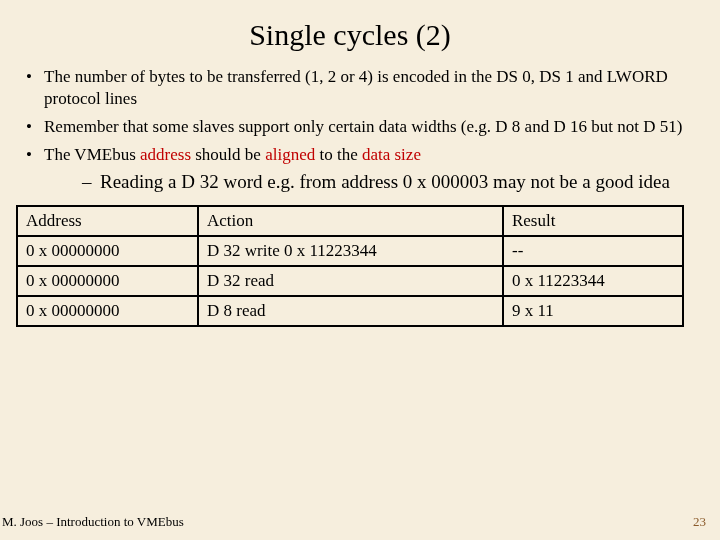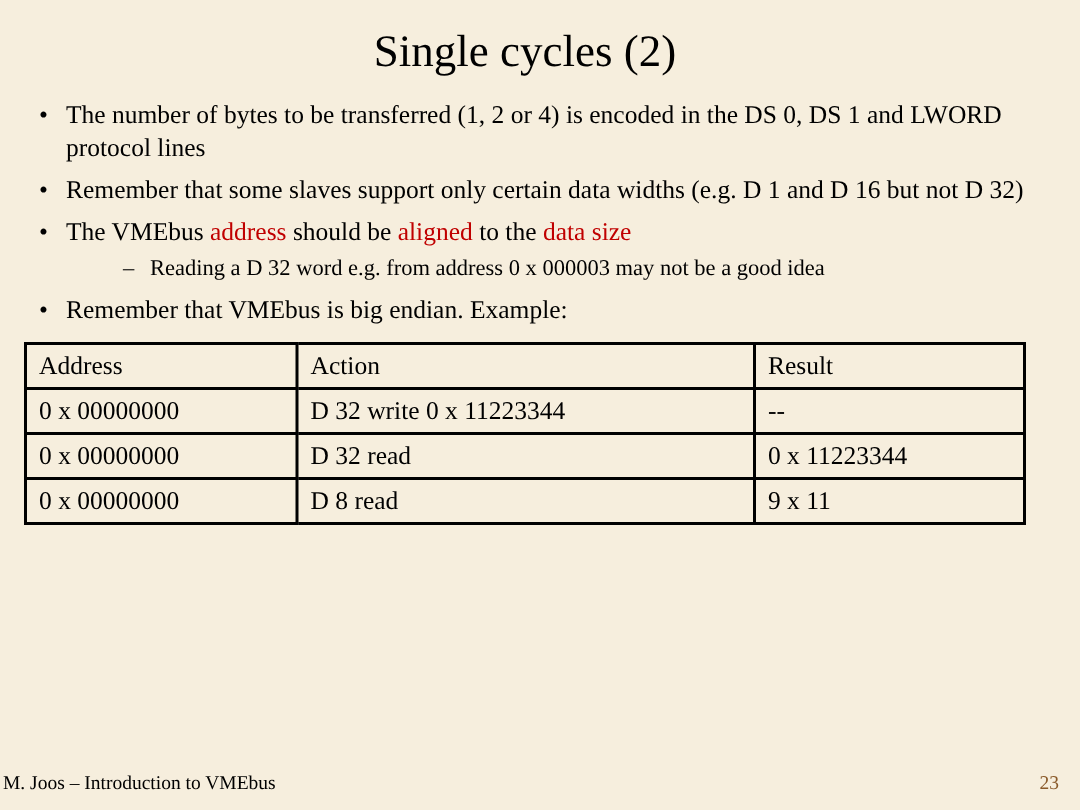--- a/index.html
+++ b/index.html
@@ -32,21 +32,21 @@
     margin-bottom: 6px;
   }
   ul.bullets > li::before {
     content: "•";
     position: absolute;
     left: 10px;
     top: 0;
   }
   ul.subbullets {
     list-style: none;
-    font-size: 15px;
+    font-size: 19px;
     margin-top: 4px;
     margin-bottom: 4px;
   }
   ul.subbullets > li {
     position: relative;
     padding-left: 56px;
   }
   ul.subbullets > li::before {
     content: "–";
     position: absolute;
@@ -80,28 +80,27 @@
   }
 </style>
 </head>
 <body>
 
 <div class="slide">
   <h1 class="title">Single cycles (2)</h1>
 
   <ul class="bullets">
     <li>The number of bytes to be transferred (1, 2 or 4) is encoded in the DS 0, DS 1 and LWORD protocol lines</li>
-    <li>Remember that some slaves support only certain data widths (e.g. D 1 and D 16 but not D 32)</li>
+    <li>Remember that some slaves support only certain data widths (e.g. D 8 and D 16 but not D 51)</li>
     <li>
       <span>The VMEbus </span><span class="red">address</span><span> should be </span><span class="red">aligned</span><span> to the </span><span class="red">data size</span>
       <ul class="subbullets">
         <li>Reading a D 32 word e.g. from address 0 x 000003 may not be a good idea</li>
       </ul>
     </li>
-    <li>Remember that VMEbus is big endian. Example:</li>
   </ul>
 
   <table class="data">
     <tbody>
         <tr>
       <td>Address</td>
       <td>Action</td>
       <td>Result</td>
     </tr>
     <tr>

